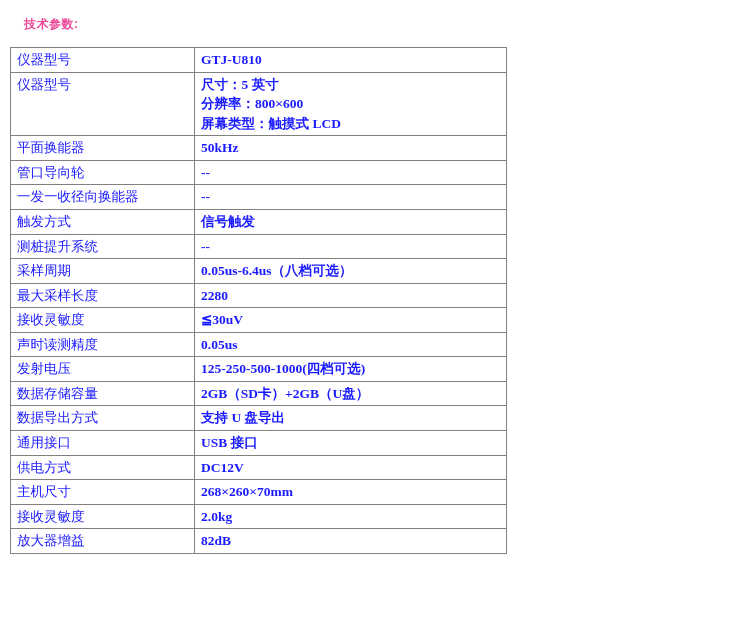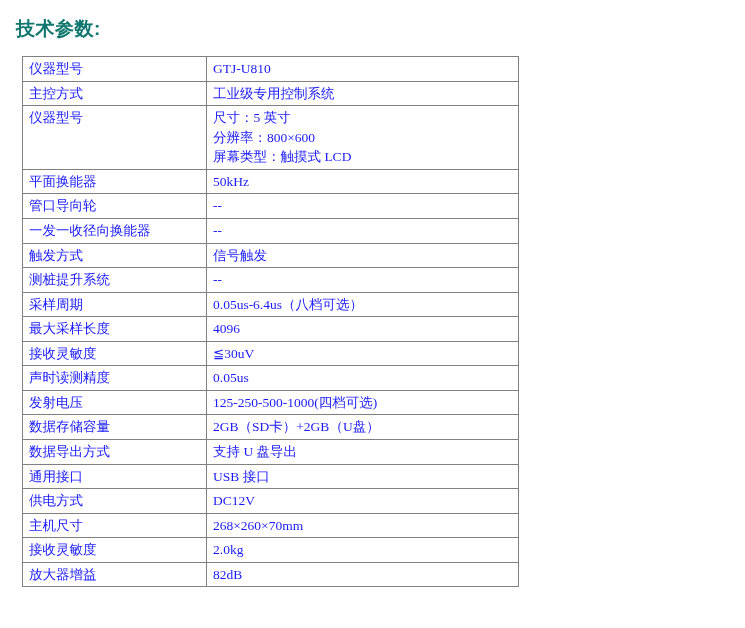--- a/index.html
+++ b/index.html
@@ -14,72 +14,67 @@
     color: #1a1aff;
     position: relative;
     overflow: hidden;
   }
   .page {
     padding: 10px 0 0 10px;
     box-sizing: border-box;
   }
   .doc-title {
     font-family: "Liberation Sans", sans-serif;
-    font-size: 19px;
+    font-size: 12px;
     font-weight: bold;
-    color: #0f766e;
-    margin: 6px 0 14px 6px;
+    color: #ec4899;
+    margin: 6px 0 14px 14px;
     letter-spacing: 0.5px;
   }
   table.spec {
     border-collapse: collapse;
     width: 478px;
-    margin-left: 12px;
     table-layout: fixed;
   }
   table.spec td {
     border: 1px solid #808080;
     padding: 2px 5px 2px 6px;
     font-size: 13.5px;
     font-family: "Liberation Serif", serif;
     color: #1a1aff;
     vertical-align: top;
     line-height: 1.45;
     height: 17px;
   }
   table.spec td.label {
     width: 172px;
   }
   table.spec td.value {
     width: 300px;
-    font-weight: normal;
+    font-weight: bold;
   }
   .multiline div {
     white-space: nowrap;
   }
 </style>
 </head>
 <body>
 
 <div class="page">
 
   <div class="doc-title">技术参数:</div>
 
   <table class="spec">
     <tbody>
 
       <tr>
         <td class="label">仪器型号</td>
         <td class="value">GTJ-U810</td>
       </tr>
 
-      <tr>
-        <td class="label">主控方式</td>
-        <td class="value">工业级专用控制系统</td>
-      </tr>
 
 
       <tr>
         <td class="label">仪器型号</td>
         <td class="value multiline">
           <div>尺寸：5 英寸</div>
           <div>分辨率：800×600</div>
           <div>屏幕类型：触摸式 LCD</div>
         </td>
       </tr>
@@ -109,21 +104,21 @@
         <td class="value">--</td>
       </tr>
 
       <tr>
         <td class="label">采样周期</td>
         <td class="value">0.05us-6.4us（八档可选）</td>
       </tr>
 
       <tr>
         <td class="label">最大采样长度</td>
-        <td class="value">4096</td>
+        <td class="value">2280</td>
       </tr>
 
       <tr>
         <td class="label">接收灵敏度</td>
         <td class="value">≦30uV</td>
       </tr>
 
       <tr>
         <td class="label">声时读测精度</td>
         <td class="value">0.05us</td>

